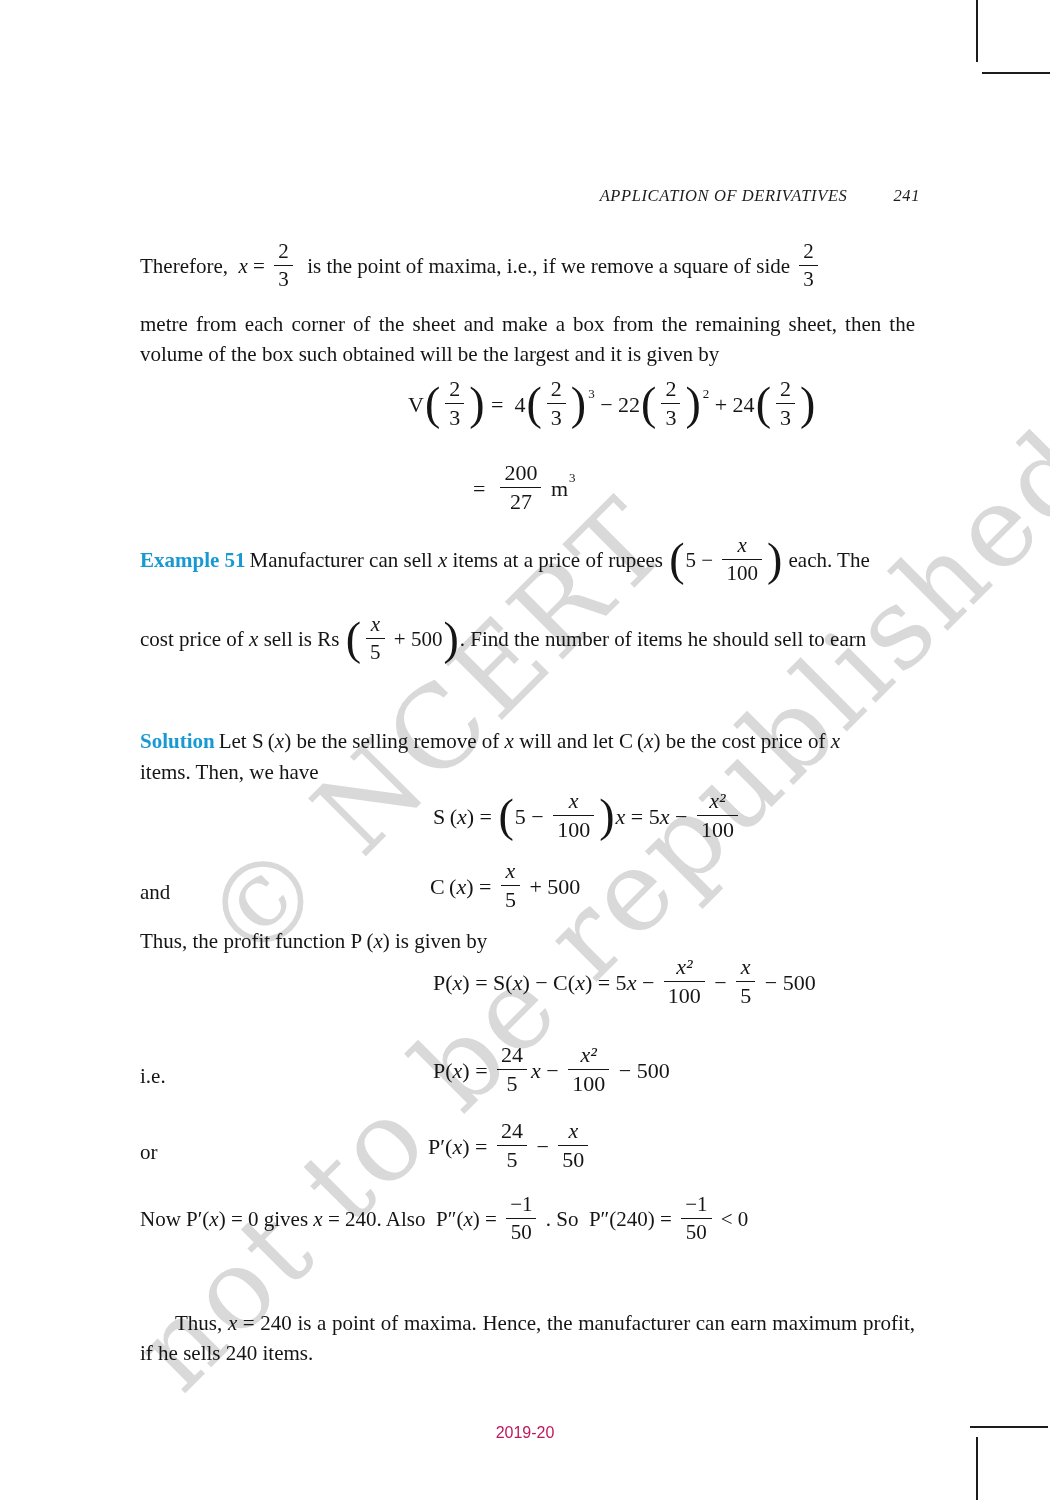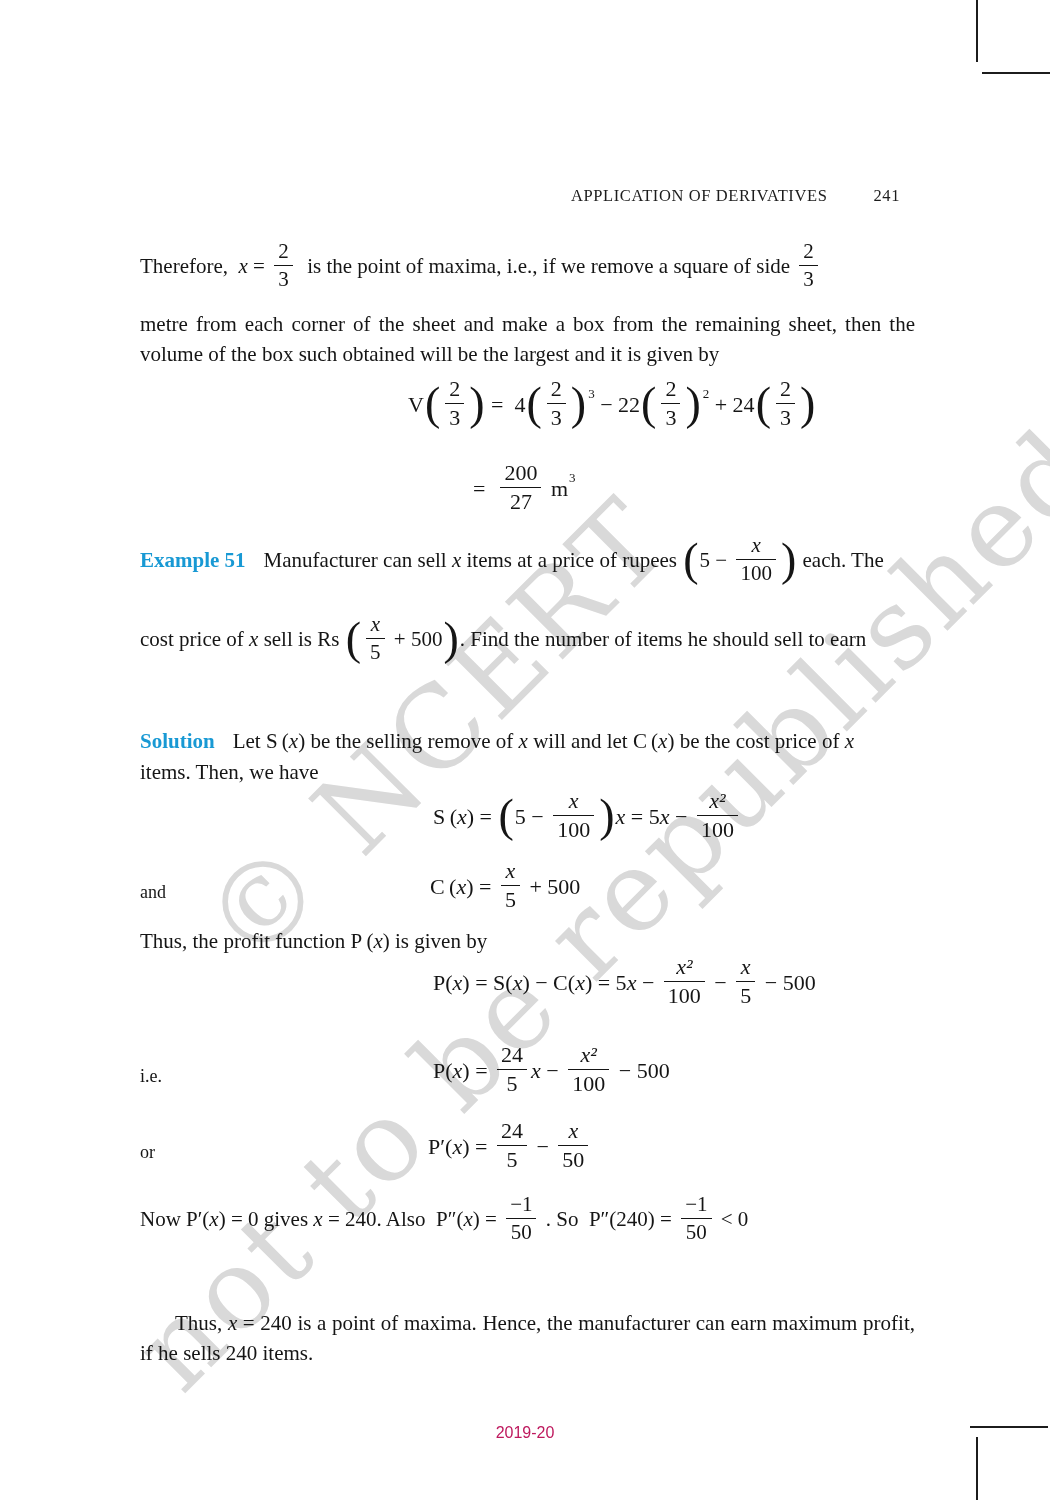--- a/index.html
+++ b/index.html
@@ -6,32 +6,32 @@
   .page{position:relative;width:1050px;height:1500px;background:#ffffff;overflow:hidden;
         font-family:"Liberation Serif","DejaVu Serif",serif;color:#151515;}
   
   .watermark{position:absolute;left:525px;top:820px;width:2200px;text-align:center;
              transform:translate(-50%,-50%) rotate(-45deg);
              font-family:"DejaVu Serif",serif;font-size:112px;line-height:252px;
              color:#d9d9d9;letter-spacing:4px;white-space:nowrap;z-index:0;}
   
   .crop{position:absolute;background:#1c1c1c;z-index:2;}
   
-  .header{position:absolute;left:132px;top:186px;width:768px;text-align:right;
-          font-size:16.5px;letter-spacing:0.6px;color:#1c1c1c;z-index:1;}
+  .header{position:absolute;left:152px;top:186px;width:768px;text-align:right;
+          font-size:16.5px;letter-spacing:0.6px;color:#1c1c1c;z-index:1;font-style:italic;}
   .header .htitle{margin-right:46px;}
   
   .block{position:absolute;left:140px;width:775px;z-index:1;font-size:21px;line-height:30px;}
   .para{text-align:justify;}
   .ind{text-indent:35px;}
   .line{white-space:nowrap;}
   .eq{white-space:nowrap;font-size:22px;}
   .eqrow{white-space:nowrap;font-size:22px;}
-  .connector{position:absolute;left:0;top:15px;font-size:18px;}
-  .label{color:#1899D4;font-weight:bold;margin-right:18px;}
+  .connector{position:absolute;left:0;top:15px;font-size:21px;}
+  .label{color:#1899D4;font-weight:bold;margin-right:4px;}
   .it{font-style:italic;}
   
   .frac{display:inline-block;vertical-align:middle;text-align:center;margin:0 4px;
         position:relative;top:-3px;line-height:1;}
   .frac .num{display:block;padding:1px 4px 3px;border-bottom:1.6px solid #151515;}
   .frac .den{display:block;padding:3px 4px 1px;}
   
   .bp{font-size:46px;font-weight:300;vertical-align:middle;line-height:0;
       position:relative;top:-3px;padding:0 1px;font-family:"Liberation Serif",serif;}
   sup{font-size:13px;position:relative;top:-14px;vertical-align:baseline;margin-left:1px;}

